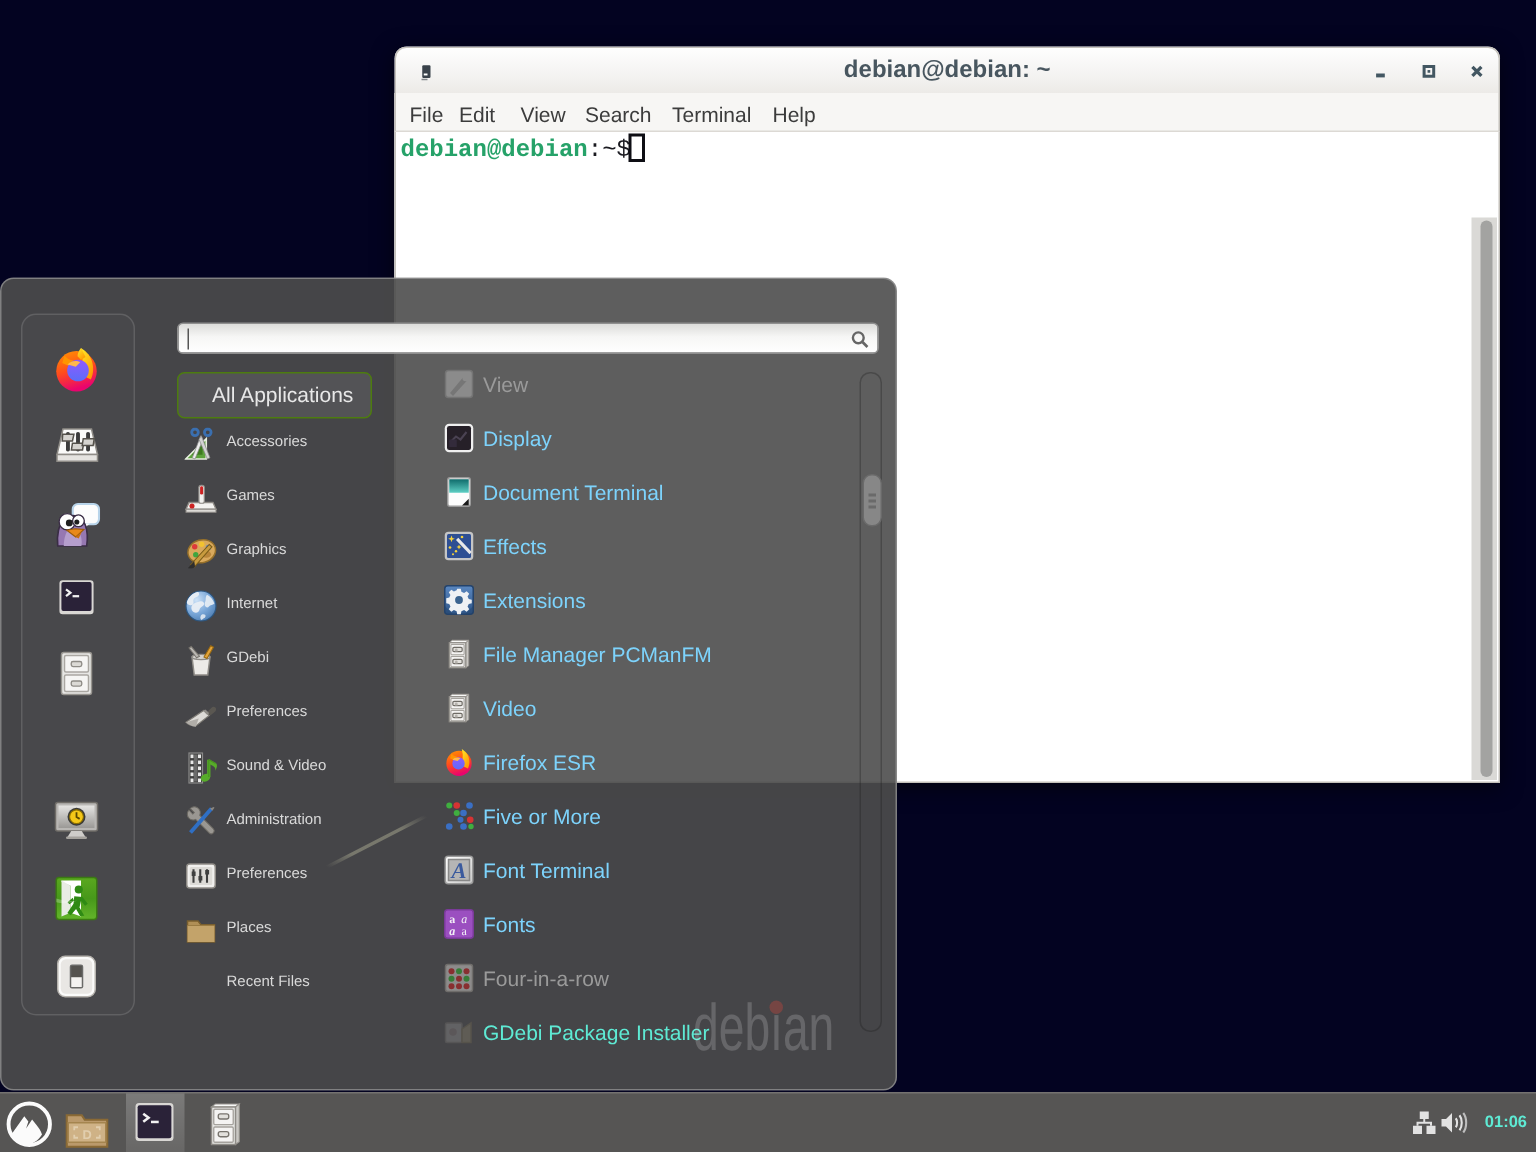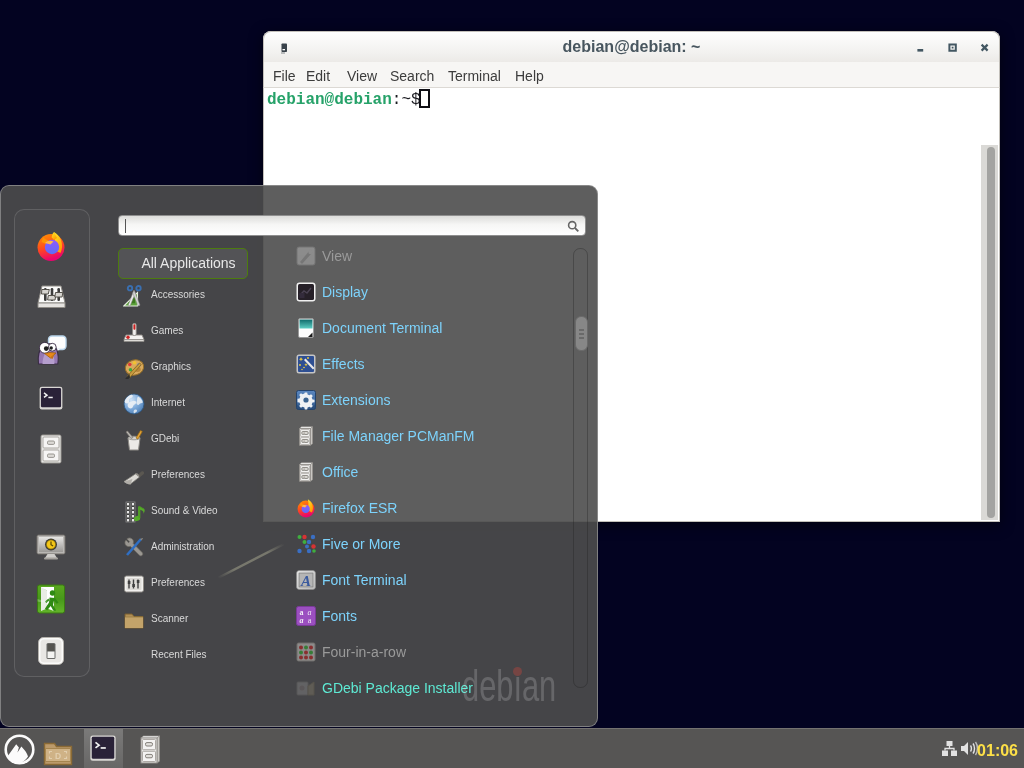--- a/index.html
+++ b/index.html
@@ -56,21 +56,21 @@
     border:1px solid #6a6a6a;border-radius:6px;box-sizing:border-box;}
   #watermark{position:absolute;left:461px;top:478px;font-size:44px;line-height:44px;
     color:rgba(255,255,255,0.18);font-family:"Liberation Sans",sans-serif;
     transform:scaleX(0.70);transform-origin:0 0;letter-spacing:0px;}
   #wmdot{position:absolute;left:512px;top:481px;width:9px;height:9px;border-radius:50%;
     background:rgba(185,70,62,0.42);}
   #trail{position:absolute;left:0;top:0;}
   
   #taskbar{position:absolute;left:0;top:728px;width:1024px;height:40px;
     background:#565554;border-top:1px solid #747270;box-sizing:border-box;}
-  #clock{position:absolute;right:6px;top:13px;font-size:16px;font-weight:bold;color:#fde047;}
+  #clock{position:absolute;right:6px;top:13px;font-size:11px;font-weight:bold;color:#5eead4;}
   .tbactive{position:absolute;left:84px;top:0;width:39px;height:40px;
     background:linear-gradient(rgba(255,255,255,0.22),rgba(255,255,255,0.10));}
 </style>
 </head>
 <body>
 <div id="desktop">
 
   <div id="term">
     <div id="titlebar">
       <div id="title">debian@debian: ~</div>
@@ -308,21 +308,21 @@
     </svg>
     <div class="cat" style="top:103px">Accessories</div>
     <div class="cat" style="top:139px">Games</div>
     <div class="cat" style="top:175px">Graphics</div>
     <div class="cat" style="top:211px">Internet</div>
     <div class="cat" style="top:247px">GDebi</div>
     <div class="cat" style="top:283px">Preferences</div>
     <div class="cat" style="top:319px">Sound &amp; Video</div>
     <div class="cat" style="top:355px">Administration</div>
     <div class="cat" style="top:391px">Preferences</div>
-    <div class="cat" style="top:427px">Scanner</div>
+    <div class="cat" style="top:427px">Places</div>
     <div class="cat" style="top:463px">Recent Files</div>
 
     <svg class="appic" style="top:60px;opacity:0.5" viewBox="0 0 20 20">
       <rect x="1" y="1" width="18" height="18" rx="2" fill="#b9b9b9" stroke="#8a8a8a"></rect>
       <path d="M4 16L14 4c1.5 0.5 2.5 1.5 2 3L6 18z" fill="#8f8f8f"></path>
       <circle cx="14.5" cy="6" r="2.2" fill="#b9b9b9"></circle>
     </svg>
     <svg class="appic" style="top:96px" viewBox="0 0 20 20">
       <rect x="0.5" y="0.5" width="19" height="19" rx="3" fill="#f0f0f0"></rect>
       <rect x="2" y="2" width="16" height="16" rx="1.5" fill="#262028"></rect>
@@ -444,21 +444,21 @@
       <rect x="1" y="4" width="11" height="13" rx="1" fill="#d8d6d2" stroke="#9a978f"></rect>
       <path d="M12 8l6-4v13h-6z" fill="#c9b98a" stroke="#9a8a5a"></path>
       <circle cx="6" cy="10" r="2.5" fill="#b5a0a0"></circle>
     </svg>
     <div class="app" style="top:62px;color:#9a9a9a">View</div>
     <div class="app" style="top:98px">Display</div>
     <div class="app" style="top:134px">Document Terminal</div>
     <div class="app" style="top:170px">Effects</div>
     <div class="app" style="top:206px">Extensions</div>
     <div class="app" style="top:242px">File Manager PCManFM</div>
-    <div class="app" style="top:278px">Office</div>
+    <div class="app" style="top:278px">Video</div>
     <div class="app" style="top:314px">Firefox ESR</div>
     <div class="app" style="top:350px">Five or More</div>
     <div class="app" style="top:386px">Font Terminal</div>
     <div class="app" style="top:422px">Fonts</div>
     <div class="app" style="top:458px;color:#9a9a9a">Four-in-a-row</div>
     <div class="app" style="top:494px;color:#5eead4">GDebi Package Installer</div>
 
     <div id="appdivider"></div>
     <div id="appthumb">
         <div style="position:absolute;left:3px;top:12px;width:5px;height:1.5px;background:#6a6a6a"></div>

